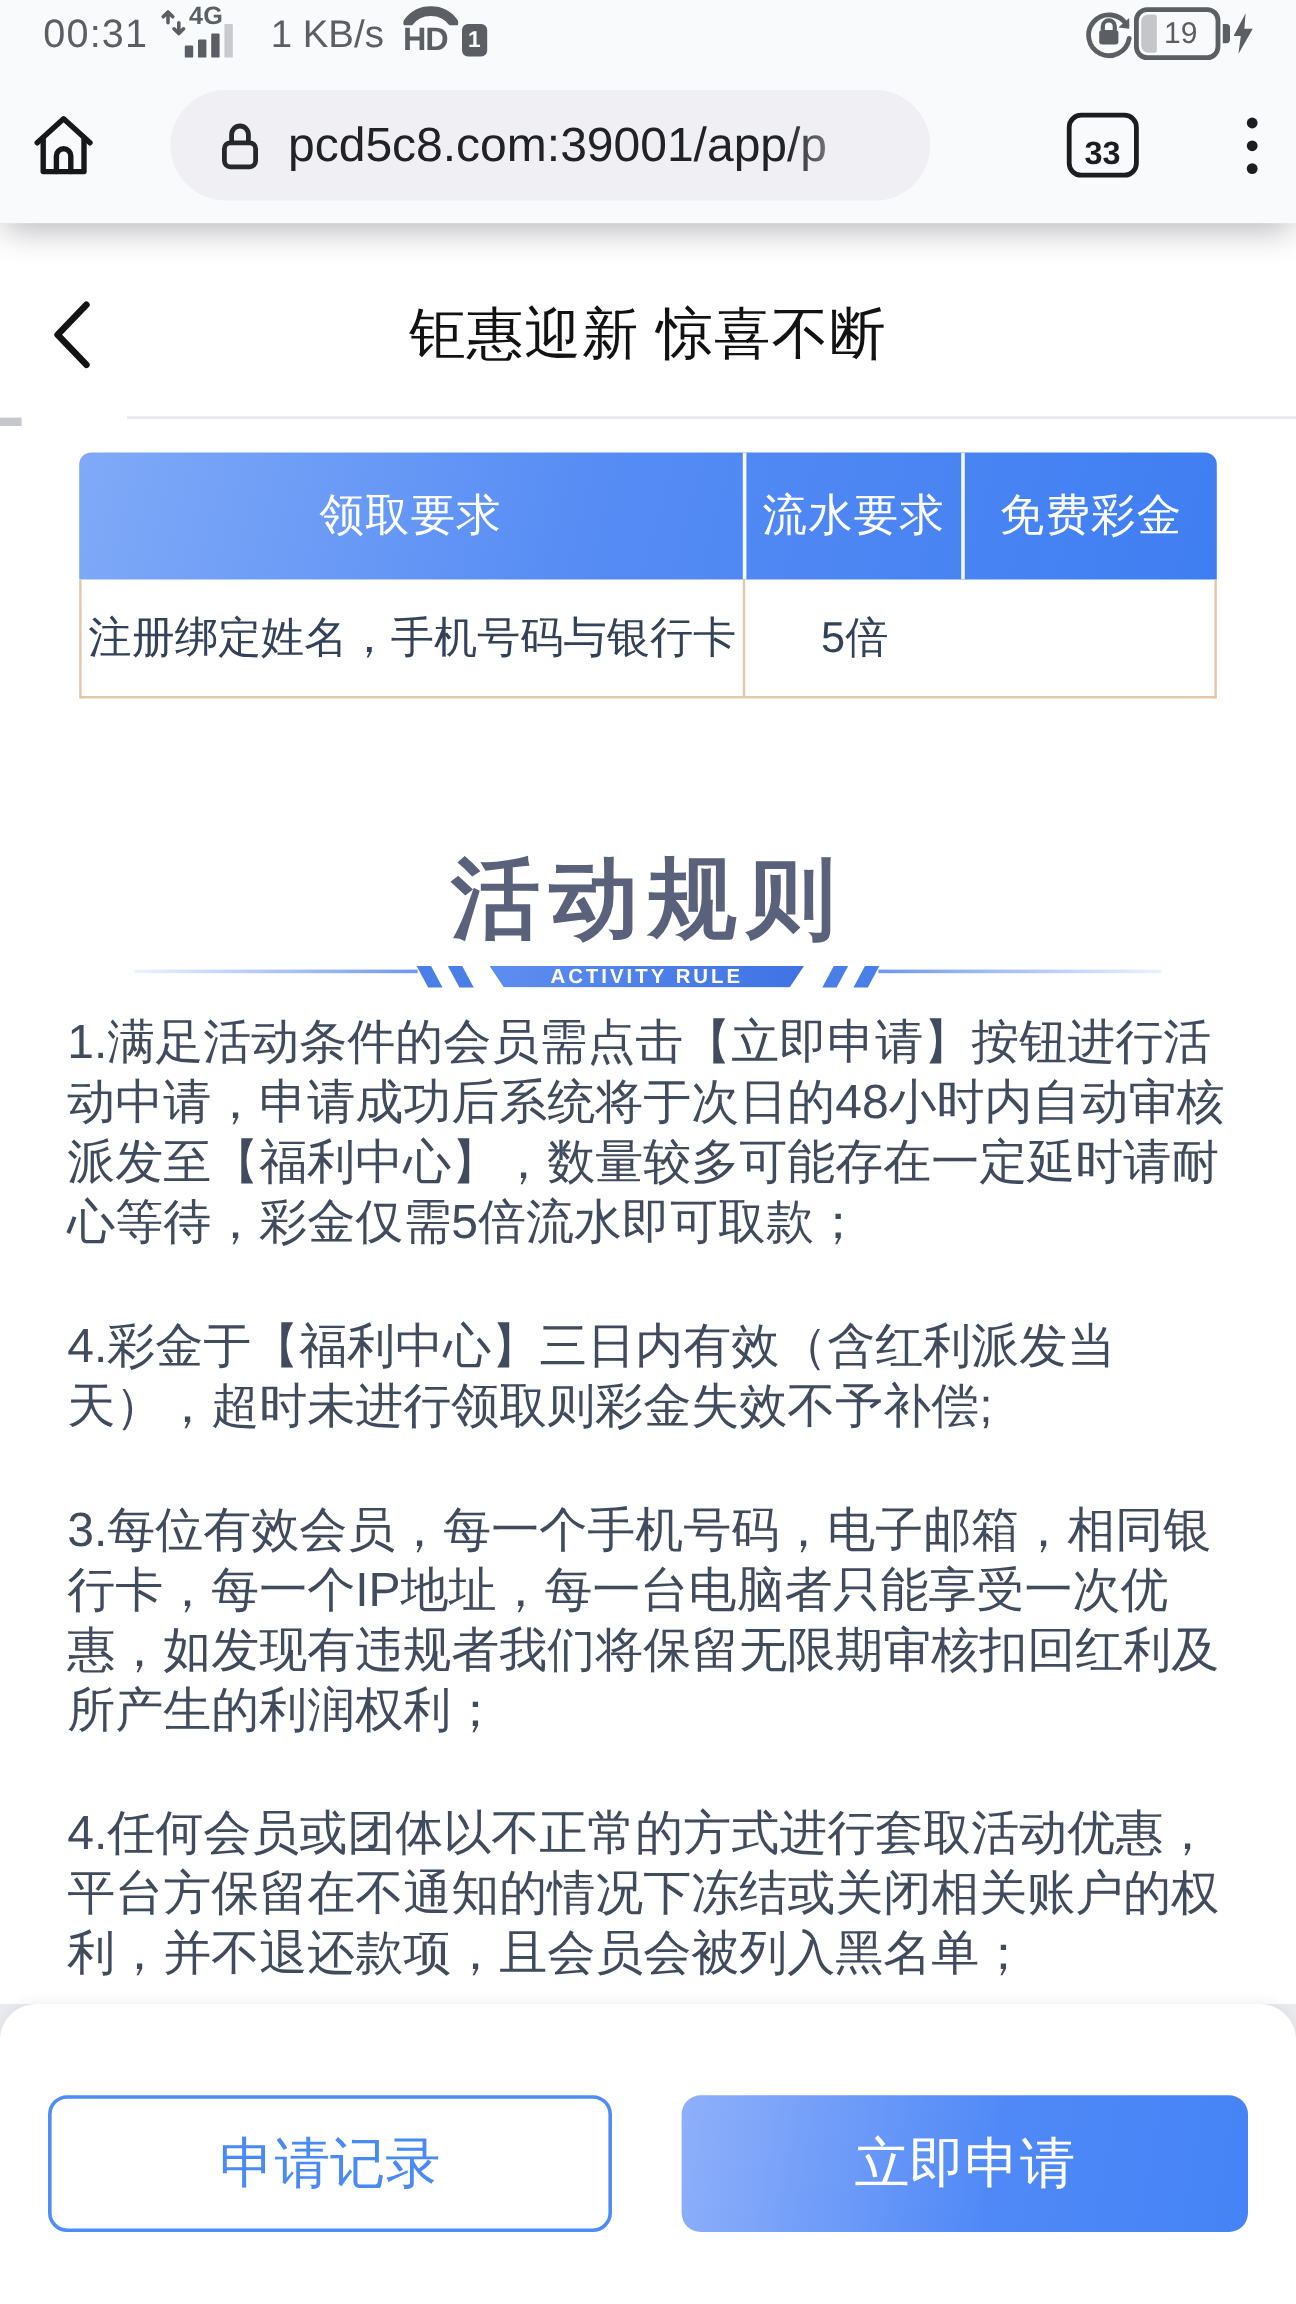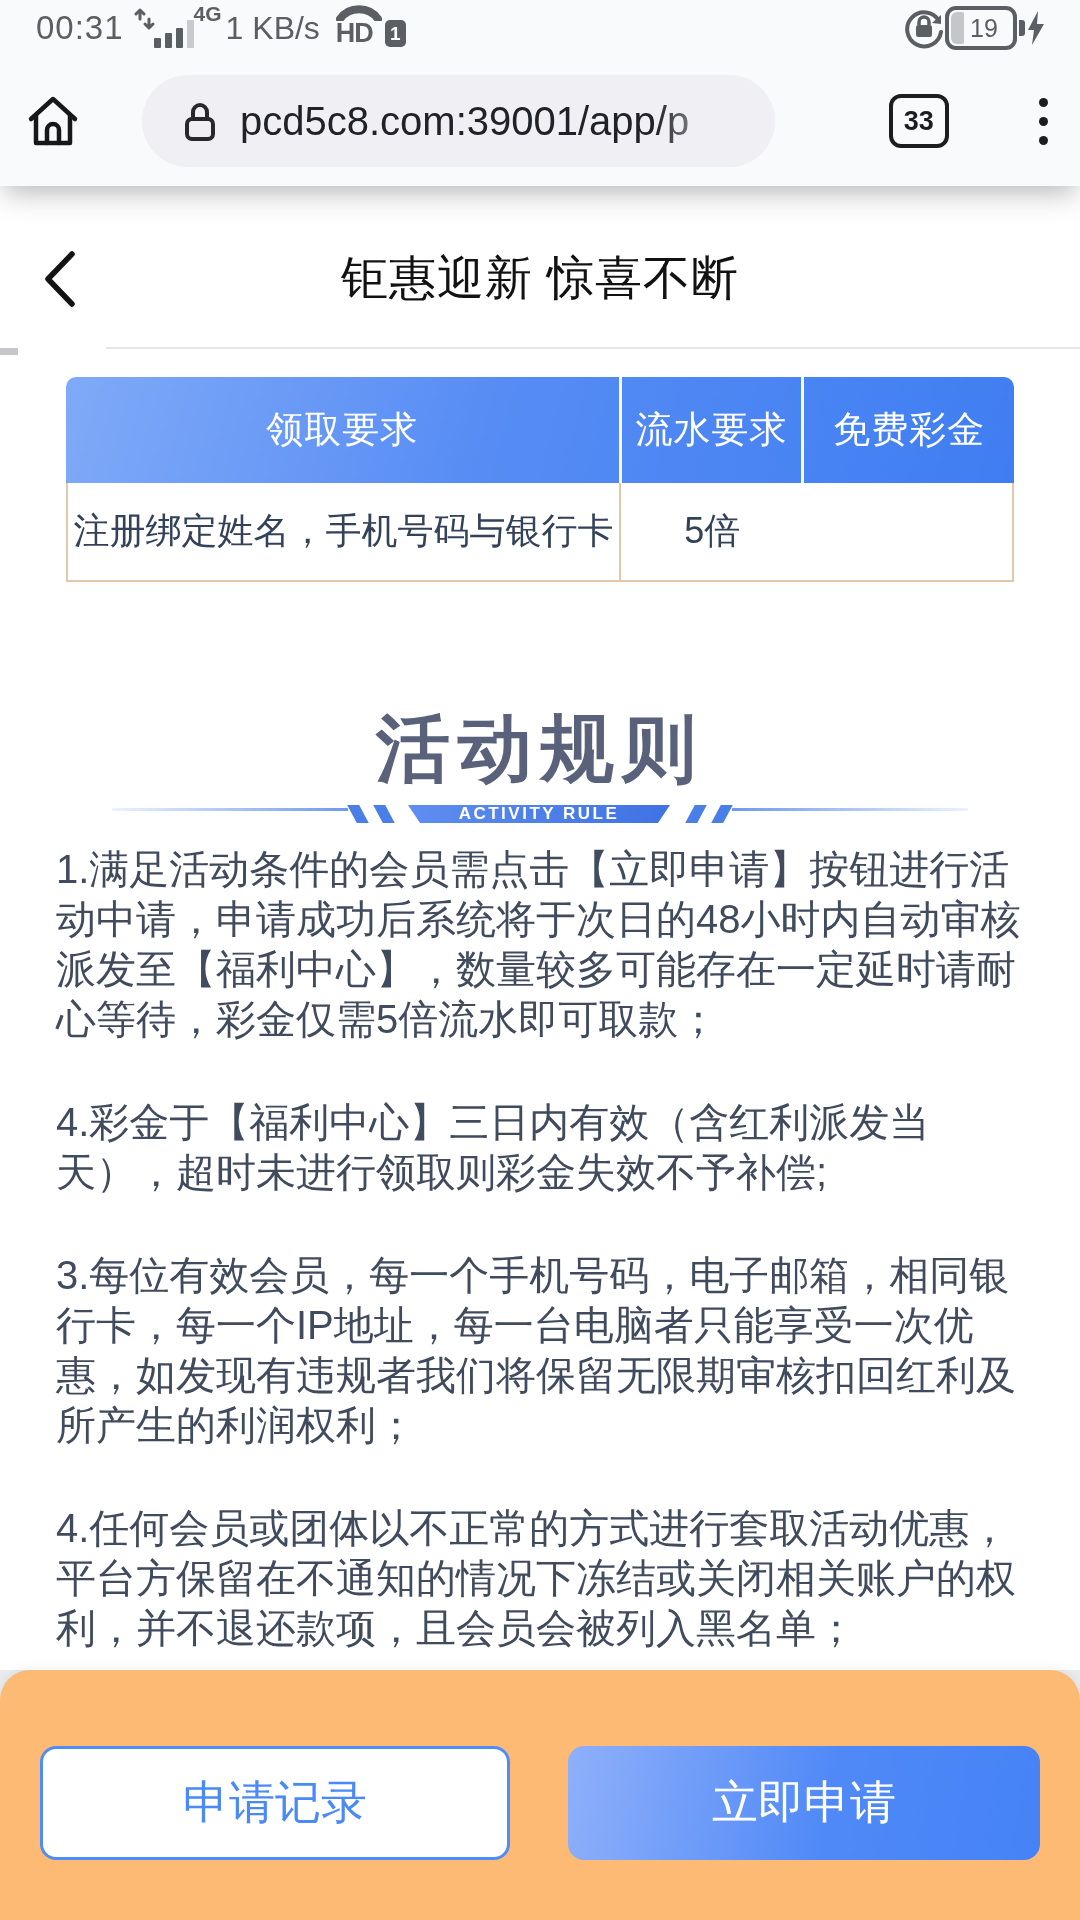--- a/index.html
+++ b/index.html
@@ -15,21 +15,21 @@
     box-shadow:0 10px 26px -4px rgba(40,44,52,.35);
   }
   .status-bar{
     position:absolute;top:0;left:0;right:0;height:56px;
     display:flex;align-items:center;padding:0 36px;box-sizing:border-box;
     color:#5b5e62;
   }
   .sb-time{font-size:33px;letter-spacing:1px;}
   .signal-wrap{position:relative;width:78px;height:46px;margin-left:10px;}
   .sig-arrows{position:absolute;left:0;top:2px;}
-  .sig-4g{position:absolute;left:24px;top:-3px;font-size:21px;font-weight:bold;margin-left:36px;}
+  .sig-4g{position:absolute;left:24px;top:-3px;font-size:21px;font-weight:bold;}
   .sig-bars{position:absolute;left:20px;bottom:3px;display:flex;align-items:flex-end;gap:4px;}
   .sig-bars i{display:block;width:7px;background:#5b5e62;border-radius:1px;}
   .sig-bars i.b1{height:10px}.sig-bars i.b2{height:15px}.sig-bars i.b3{height:20px}
   .sig-bars i.b4{height:28px;background:#c8cace;}
   .sb-speed{font-size:32px;margin-left:14px;}
   .hd-wrap{position:relative;width:70px;height:46px;margin-left:16px;}
   .hd-arc{position:absolute;left:0;top:0;}
   .hd-text{position:absolute;left:0;top:13px;font-size:27px;font-weight:bold;letter-spacing:-1px;}
   .hd-badge{position:absolute;right:0;top:15px;width:21px;height:27px;background:#5b5e62;
     border-radius:5px;color:#fff;font-size:19px;font-weight:bold;
@@ -50,21 +50,21 @@
   .home-btn{width:54px;height:64px;display:flex;align-items:center;justify-content:center;}
   .addr-pill{
     position:relative;margin-left:62px;width:652px;height:92px;border-radius:46px;
     background:#f0f0f4;display:flex;align-items:center;padding-left:42px;
     box-sizing:border-box;overflow:hidden;
   }
   .url-text{margin-left:24px;font-size:40px;color:#202227;white-space:nowrap;}
   .url-fade{position:absolute;right:0;top:0;bottom:0;width:120px;
     background:linear-gradient(to right,rgba(240,240,244,0),#f0f0f4 72%);}
   .tab-btn{margin-left:114px;width:54px;height:46px;border:4px solid #1b1d20;border-radius:12px;
-    display:flex;align-items:center;justify-content:center;}
+    display:flex;align-items:flex-end;justify-content:center;}
   .tab-num{font-size:27px;font-weight:bold;color:#1b1d20;}
   .menu-btn{margin-left:84px;display:flex;flex-direction:column;gap:10px;padding:6px;}
   .menu-btn i{width:9px;height:9px;border-radius:50%;background:#1b1d20;display:block;}
   
   .back-btn{position:absolute;left:42px;top:244px;width:44px;height:70px;z-index:5;
     display:flex;align-items:center;}
   .page-title{position:absolute;top:247px;left:0;width:100%;text-align:center;
     font-size:47px;font-weight:500;color:#121212;letter-spacing:1px;}
   .divider{position:absolute;top:347px;left:106px;right:0;height:2px;background:#e4e5e8;}
   .divider-notch{position:absolute;top:348px;left:0;width:18px;height:7px;background:#c6c7cb;}
@@ -96,21 +96,21 @@
     clip-path:polygon(0 0,100% 0,calc(100% - 12px) 100%,12px 100%);
     display:flex;align-items:center;justify-content:center;}
   .b-bar span{color:#fff;font-size:17px;font-weight:bold;letter-spacing:2.5px;padding-bottom:1px;}
   
   .rules-text{position:absolute;left:56px;top:844px;width:966px;}
   .rules-text p{margin:0 0 53px 0;font-size:40px;line-height:50px;color:#414b5e;
     word-break:break-all;text-align:left;}
   .rules-text p:last-child{margin-bottom:0;}
   
   .sheet-bg{position:absolute;left:0;top:1670px;width:1080px;height:250px;background:#eaebef;z-index:20;}
-  .sheet{position:absolute;inset:0;background:#fdba74;border-radius:30px 30px 0 0;
+  .sheet{position:absolute;inset:0;background:#ffffff;border-radius:30px 30px 0 0;
     box-shadow:0 -3px 10px rgba(0,0,0,.05);}
   .btn-row{position:absolute;top:76px;left:40px;right:40px;display:flex;justify-content:space-between;}
   .btn-outline{width:464px;height:108px;border:3px solid #4e8cf7;border-radius:16px;
     background:#fff;color:#4a8af6;font-size:46px;display:flex;align-items:center;justify-content:center;}
   .btn-primary{width:472px;height:114px;border-radius:16px;color:#fff;font-size:46px;
     background:linear-gradient(100deg,#8fb0fa 0%,#5089f7 55%,#4583f6 100%);
     display:flex;align-items:center;justify-content:center;}
 </style>
 </head>
 <body>

